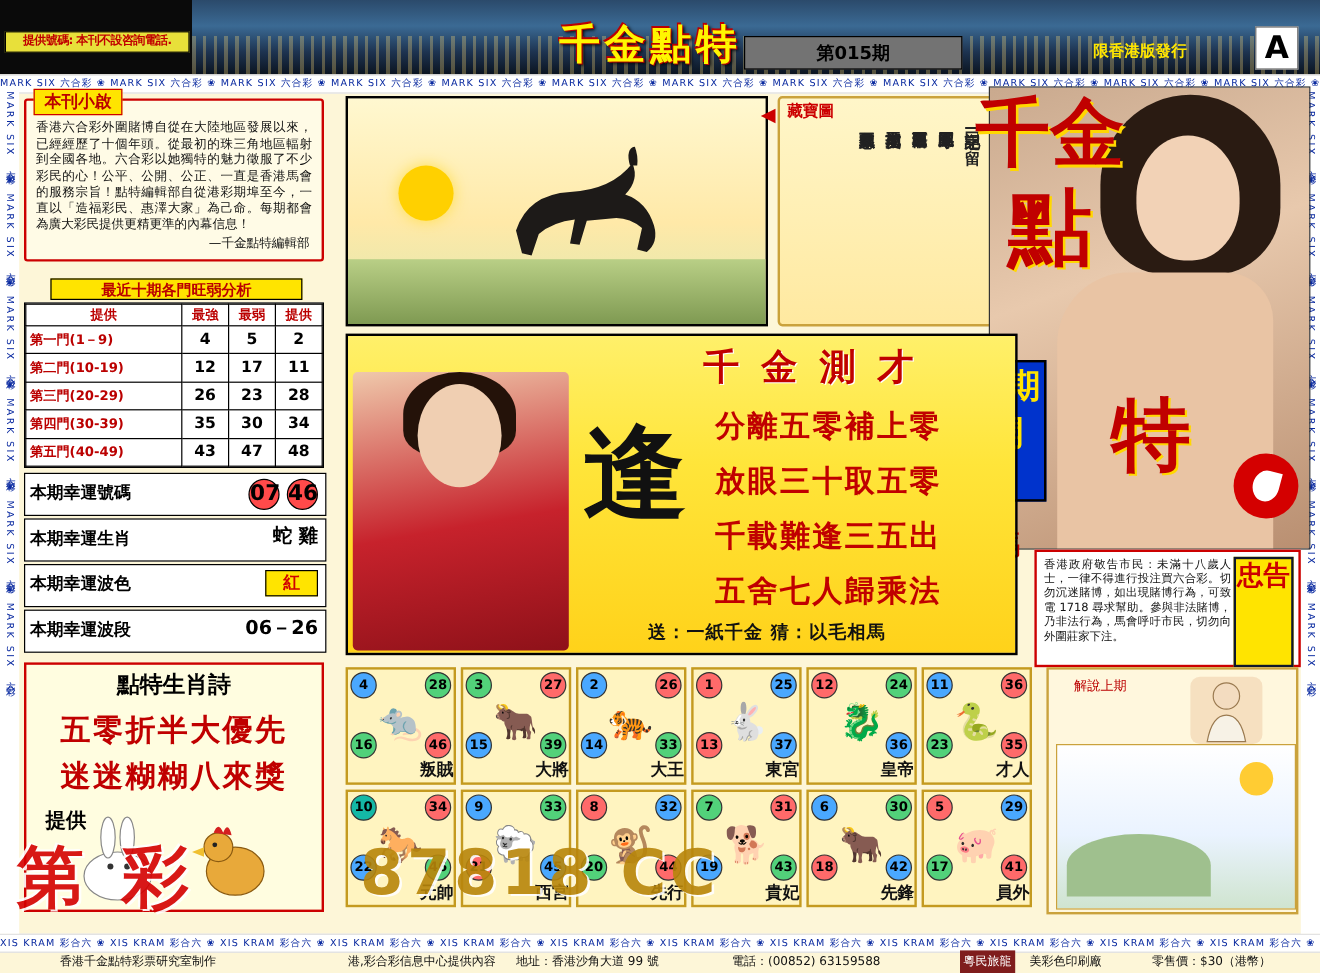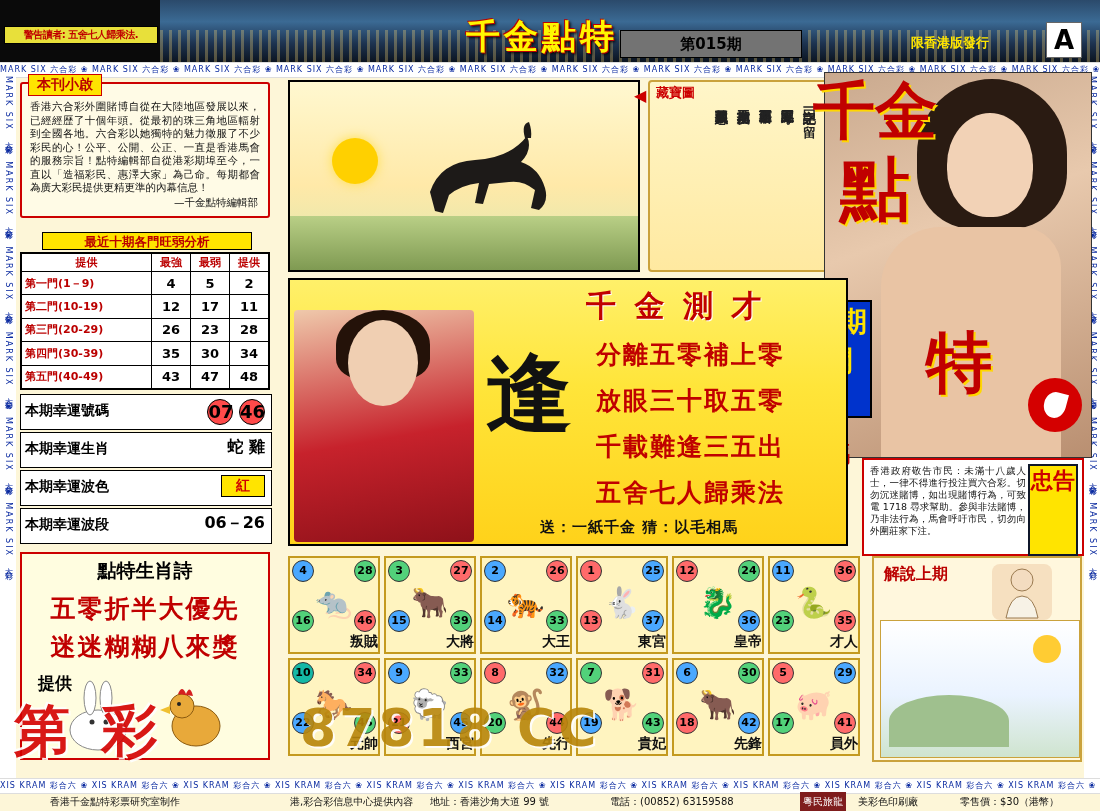--- a/index.html
+++ b/index.html
@@ -129,21 +129,21 @@
   .zcell{position:absolute;width:92px;height:98px;background:#fff4c0;border:2px solid #c49a20;box-sizing:border-box;}
   .zcell .n{position:absolute;width:20px;height:20px;border-radius:50%;border:1px solid #333;font-size:11px;line-height:20px;
     text-align:center;font-weight:bold;color:#000;}
   .zcell .n.tl{left:2px;top:2px;} .zcell .n.tr{right:2px;top:2px;}
   .zcell .n.bl{left:2px;bottom:20px;} .zcell .n.br{right:2px;bottom:20px;}
   .zcell .name{position:absolute;left:0;bottom:1px;width:100%;text-align:right;font-size:14px;font-weight:bold;color:#111;}
   .zcell .animal{position:absolute;left:50%;top:30px;transform:translateX(-50%);font-size:30px;line-height:30px;}
 
   
   #explain{left:872px;top:556px;width:210px;height:206px;background:#fff7dd;border:2px solid #caa23c;overflow:hidden;}
-  #explain .lbl{position:absolute;left:10px;top:6px;font-size:16px;font-weight:bold;color:#b00;}
+  #explain .lbl{position:absolute;left:21px;top:6px;font-size:11px;font-weight:normal;color:#b00;}
   #explain .pic{position:absolute;left:6px;top:62px;width:198px;height:136px;border:1px solid #caa23c;
     background:linear-gradient(180deg,#ffffff 0%,#eaf3ff 55%,#cfe4cf 100%);}
   #explain .mountain{position:absolute;left:8px;bottom:10px;width:120px;height:52px;background:#9fc08e;border-radius:50% 50% 0 0;}
   #explain .sun2{position:absolute;right:18px;top:14px;width:28px;height:28px;border-radius:50%;background:#ffcc33;}
   #explain .fig{position:absolute;left:118px;top:6px;width:60px;height:56px;background:#f6e0c0;border-radius:8px;}
 
   
   #wm{position:absolute;left:0;top:688px;width:1100px;height:76px;pointer-events:none;}
   #wm .t{position:absolute;left:14px;top:6px;font-size:56px;font-weight:bold;color:#d40000;
     text-shadow:2px 2px 0 #fff,-2px -2px 0 #fff;letter-spacing:6px;opacity:.9;}
@@ -155,21 +155,21 @@
   .footer .seg{position:absolute;}
   .footer .hl{background:#7f1d1d;color:#fff;padding:0 3px;}
 </style>
 </head>
 <body>
 
 <div class="page">
 
   <div class="topbar">
     <div class="photo"></div>
-    <div class="warn">警告讀者: 五舍七人歸乘法.</div>
+    <div class="warn">提供號碼: 本刊不設咨詢電話.</div>
     <div class="bigtitle">千金點特</div>
     <div class="issue">第015期</div>
     <div class="hkonly">限香港版發行</div>
     <div class="letterA">A</div>
   </div>
 
   <div class="strip t">MARK SIX 六合彩 ❀ MARK SIX 六合彩 ❀ MARK SIX 六合彩 ❀ MARK SIX 六合彩 ❀ MARK SIX 六合彩 ❀ MARK SIX 六合彩 ❀ MARK SIX 六合彩 ❀ MARK SIX 六合彩 ❀ MARK SIX 六合彩 ❀ MARK SIX 六合彩 ❀ MARK SIX 六合彩 ❀ MARK SIX 六合彩 ❀ MARK SIX 六合彩 ❀ MARK SIX 六合彩 ❀ MARK SIX 六合彩 ❀ MARK SIX 六合彩</div>
   <div class="strip b">XIS KRAM 彩合六 ❀ XIS KRAM 彩合六 ❀ XIS KRAM 彩合六 ❀ XIS KRAM 彩合六 ❀ XIS KRAM 彩合六 ❀ XIS KRAM 彩合六 ❀ XIS KRAM 彩合六 ❀ XIS KRAM 彩合六 ❀ XIS KRAM 彩合六 ❀ XIS KRAM 彩合六 ❀ XIS KRAM 彩合六 ❀ XIS KRAM 彩合六 ❀ XIS KRAM 彩合六 ❀ XIS KRAM 彩合六</div>
   <div class="sidestrip l">MARK SIX 六合彩 ❀ MARK SIX 六合彩 ❀ MARK SIX 六合彩 ❀ MARK SIX 六合彩 ❀ MARK SIX 六合彩 ❀ MARK SIX 六合彩</div>
   <div class="sidestrip r">MARK SIX 六合彩 ❀ MARK SIX 六合彩 ❀ MARK SIX 六合彩 ❀ MARK SIX 六合彩 ❀ MARK SIX 六合彩 ❀ MARK SIX 六合彩</div>

